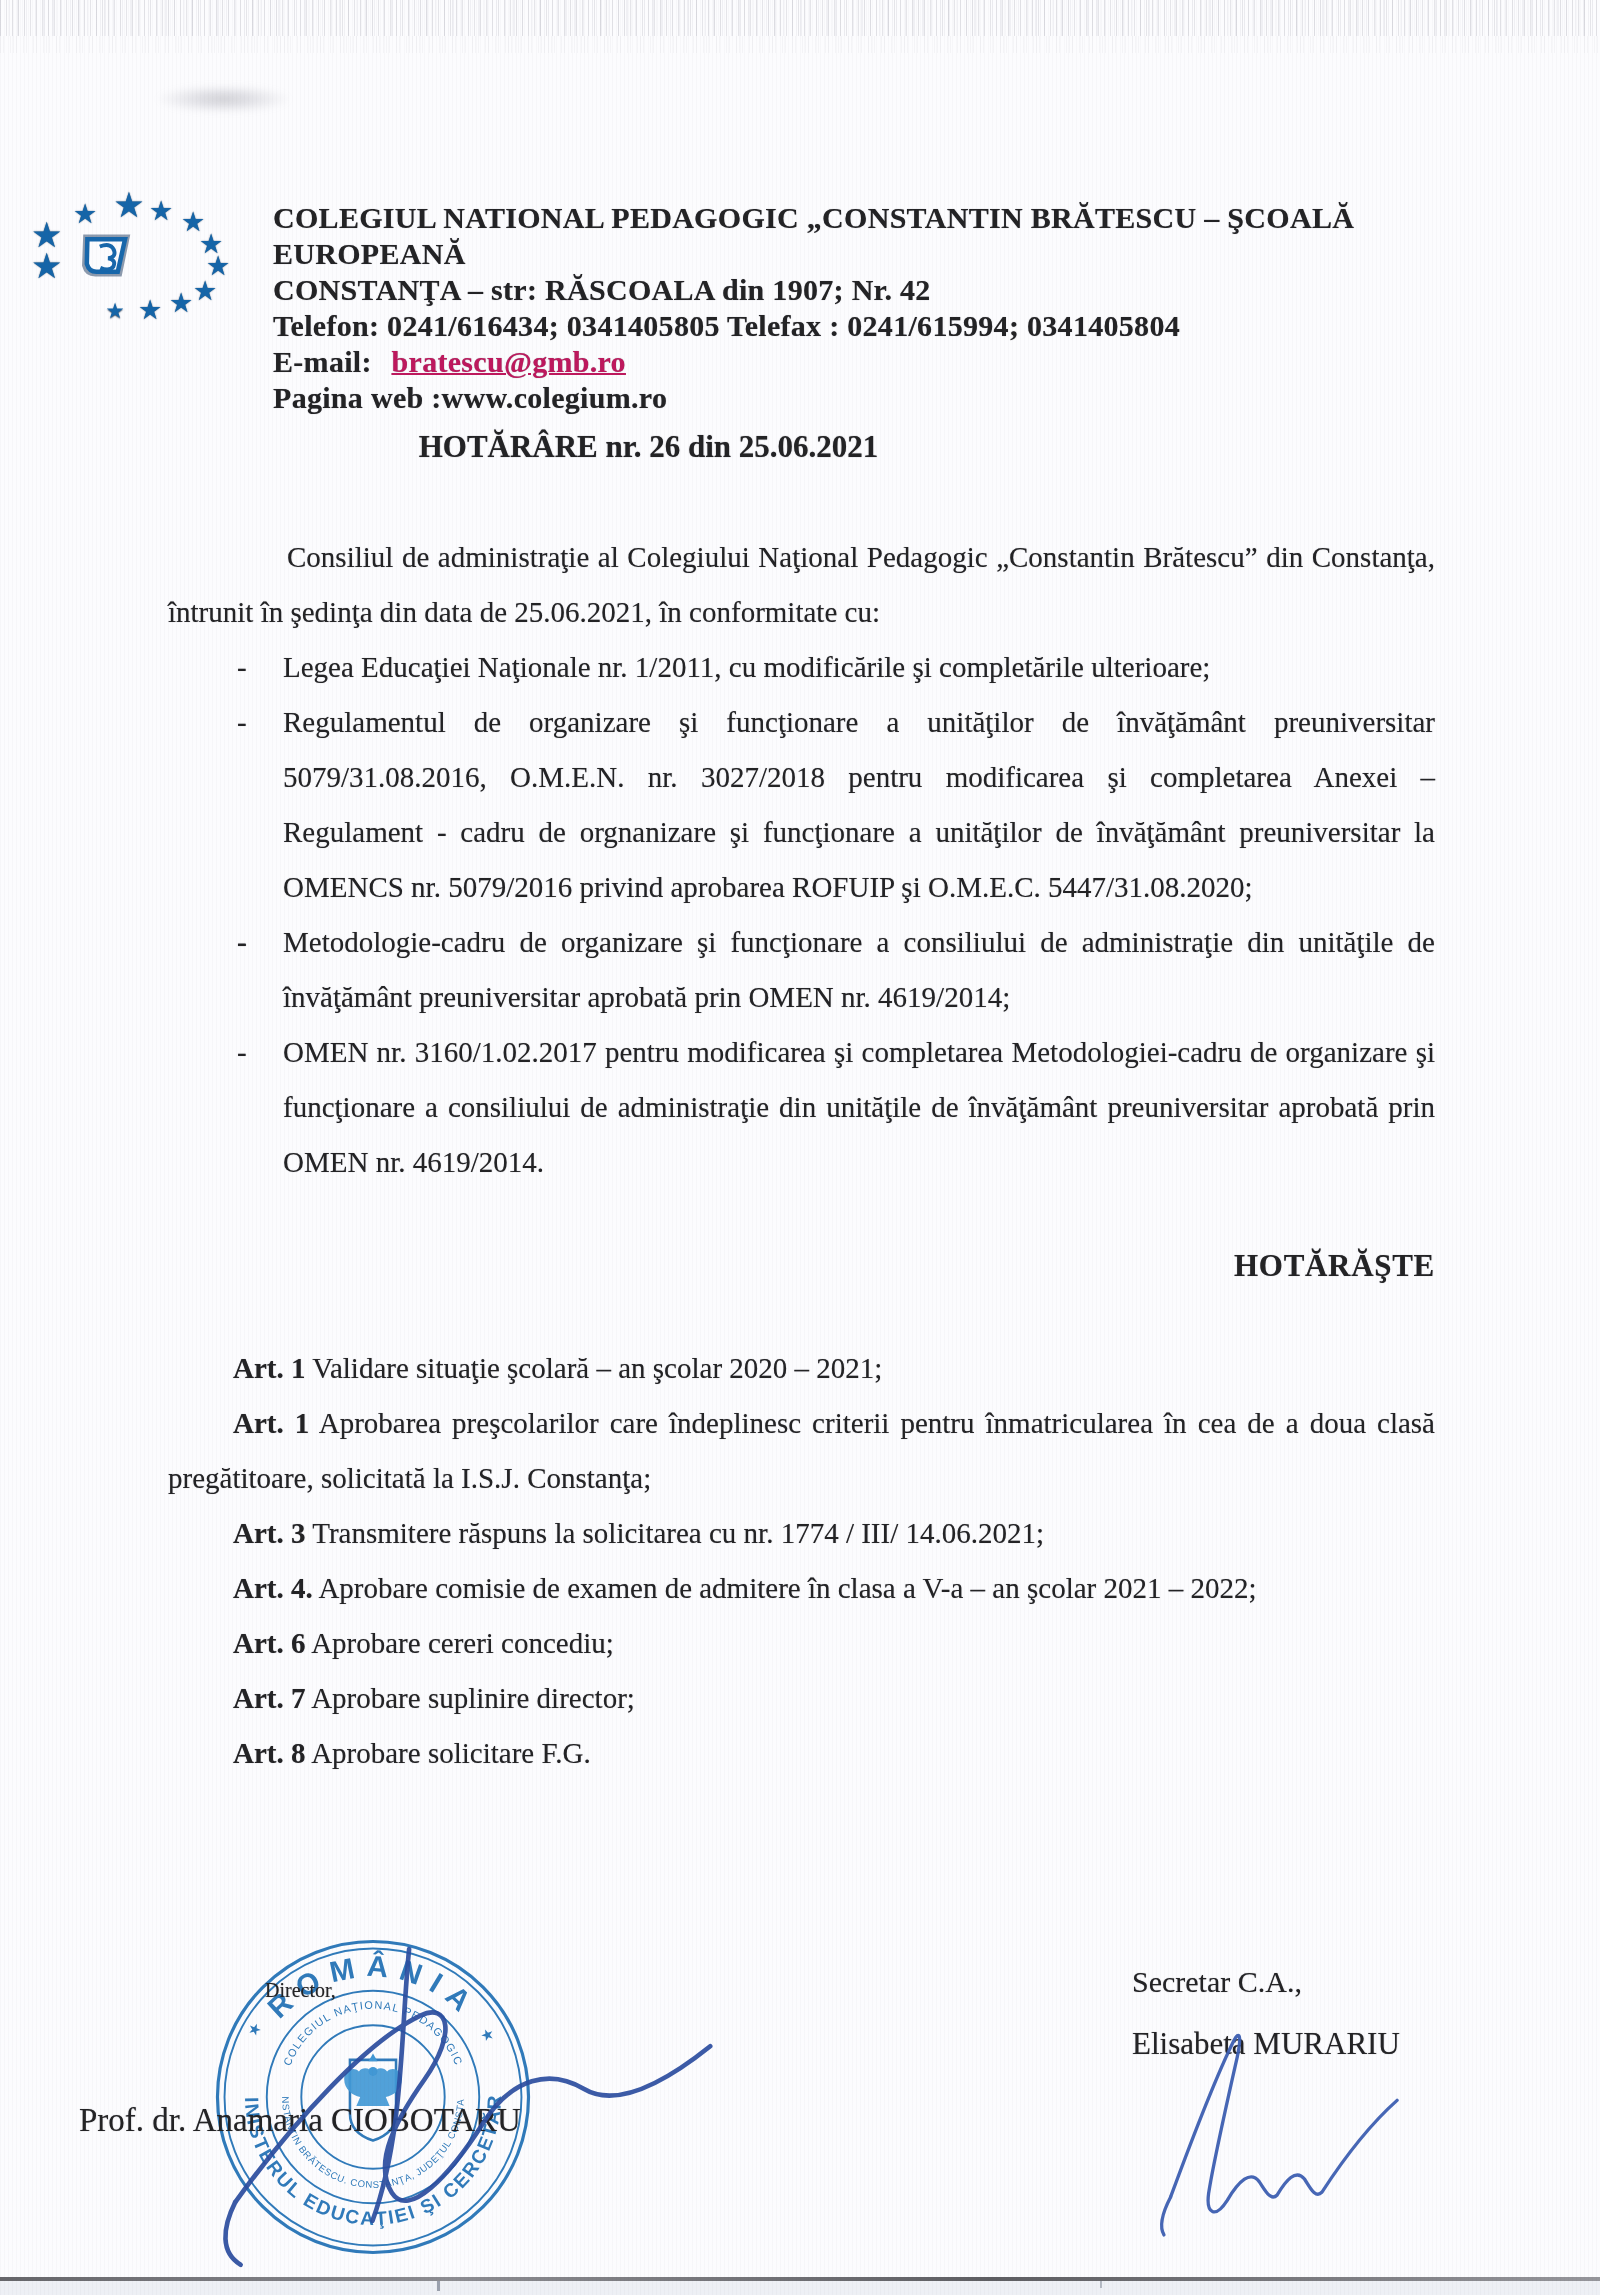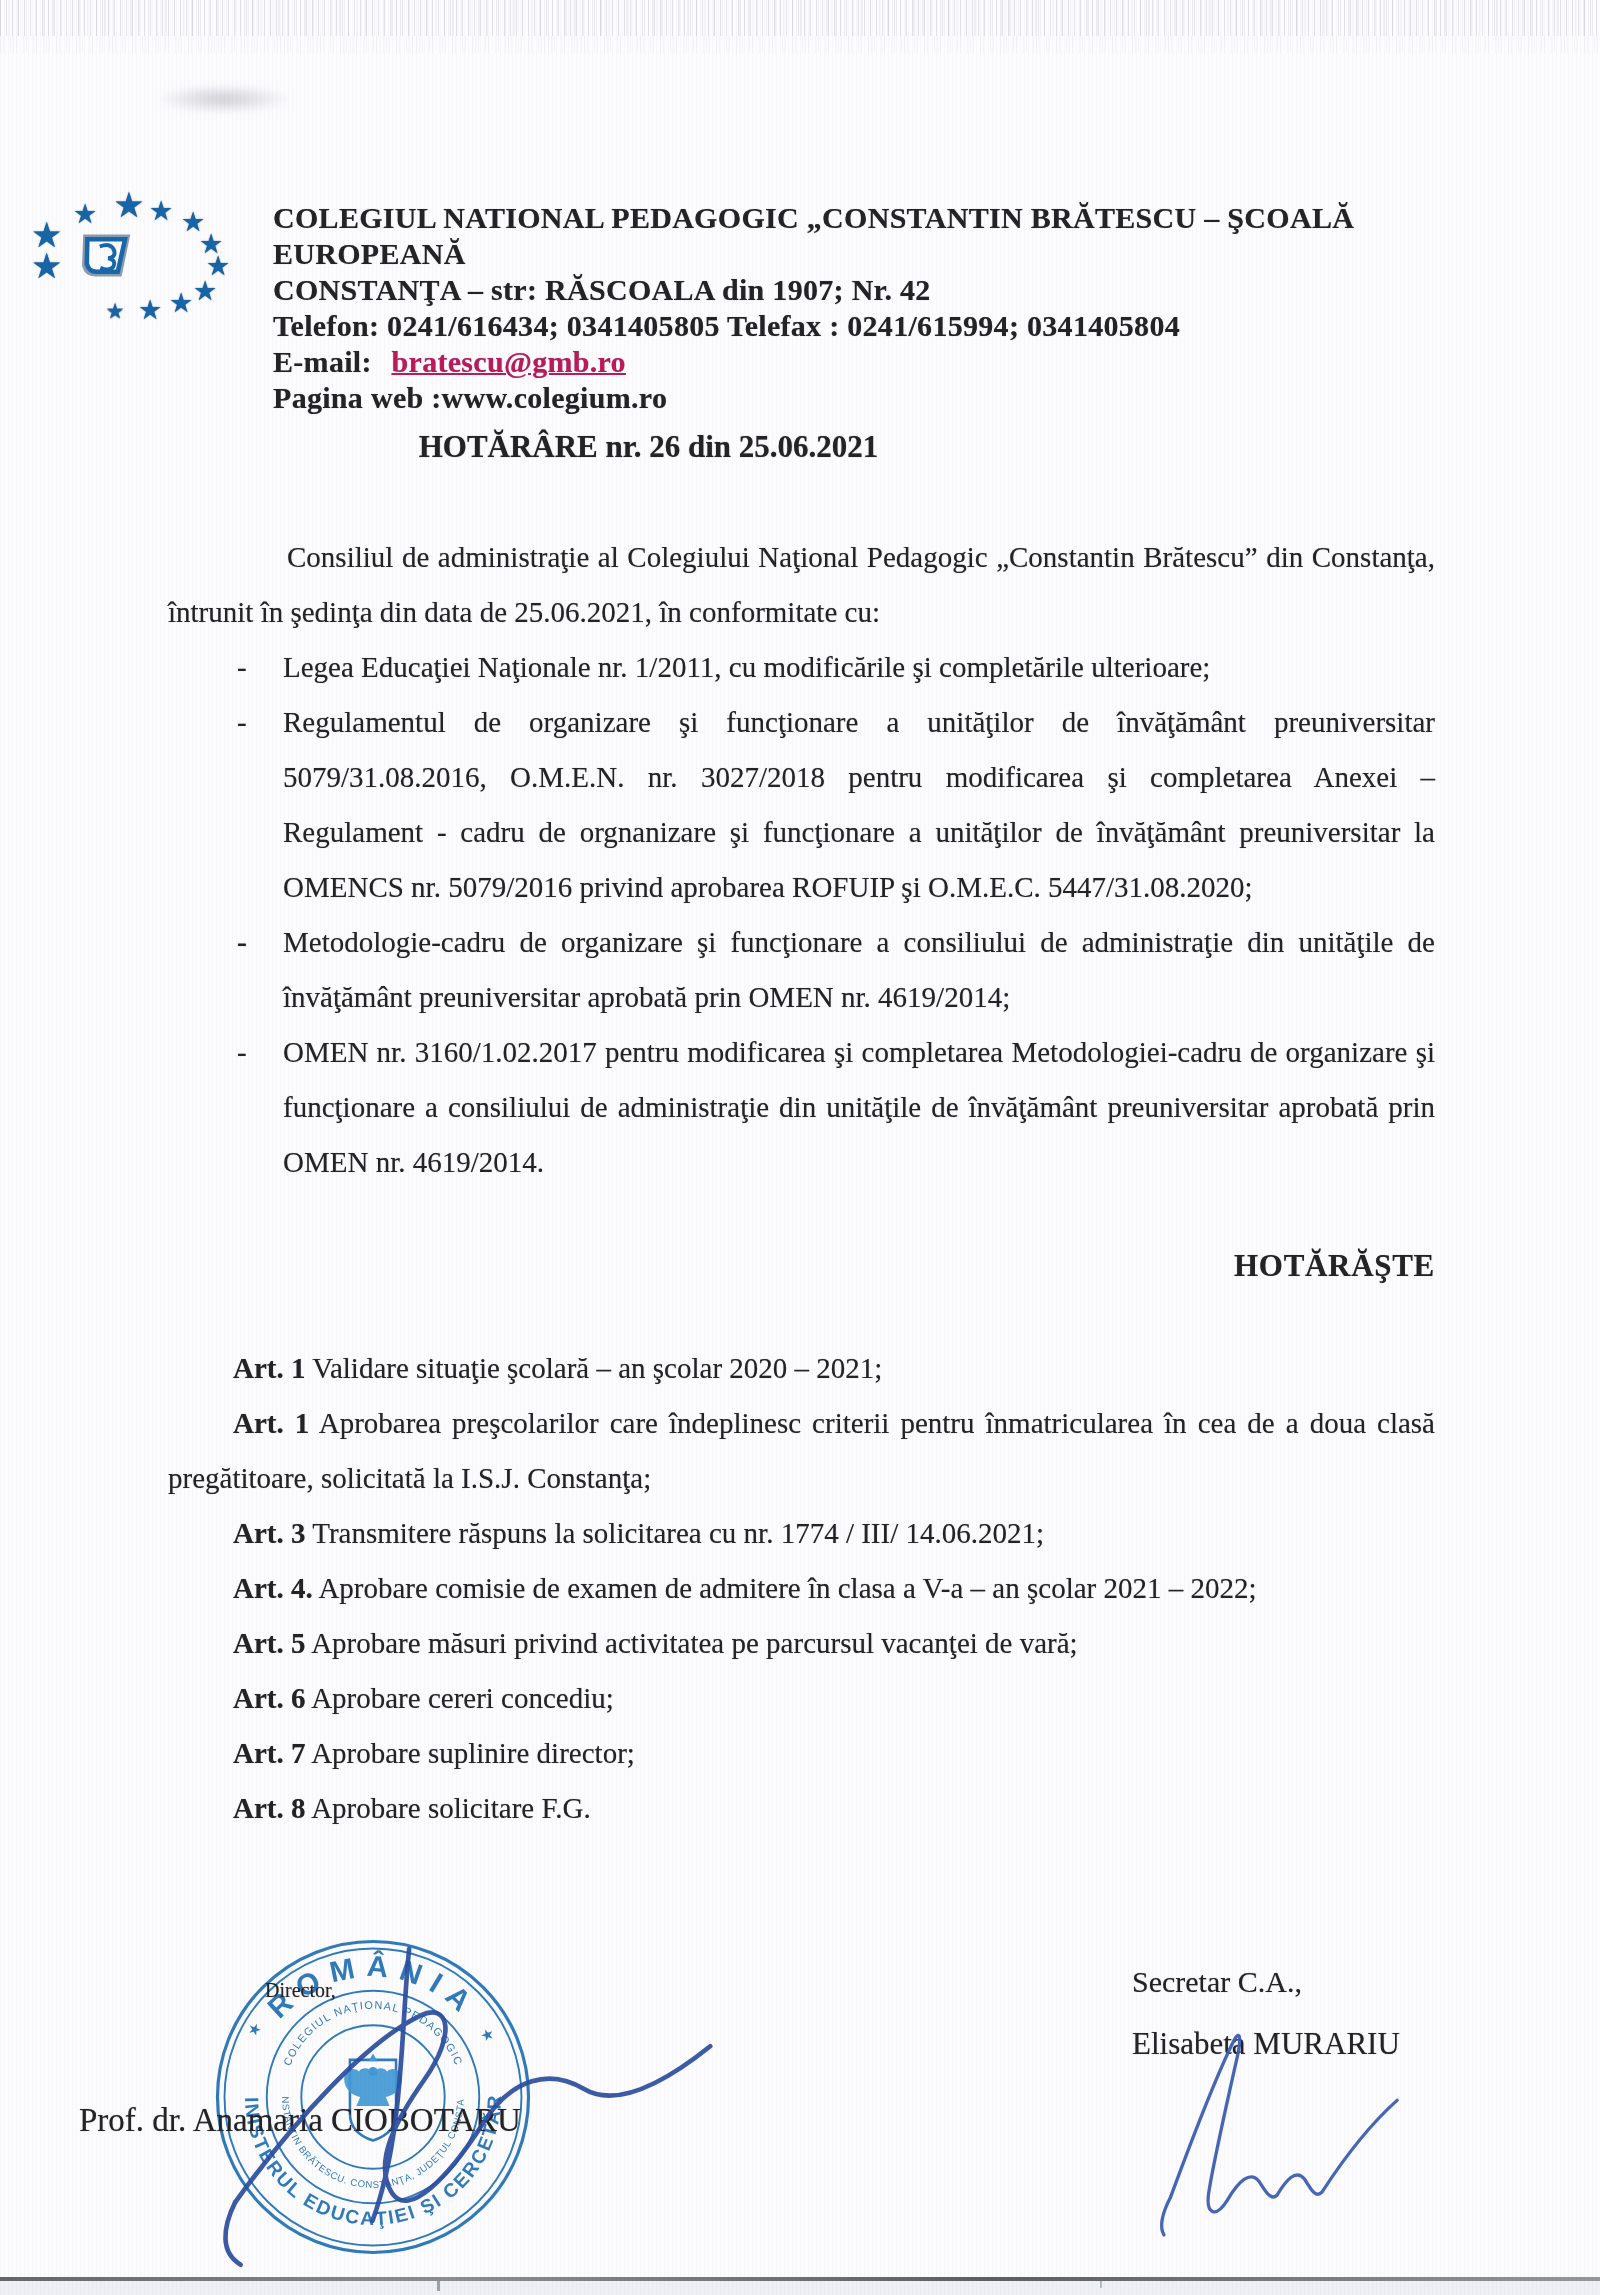--- a/index.html
+++ b/index.html
@@ -112,21 +112,20 @@
         <li class="ref-item"><span class="dash">-</span></li>
         <li class="ref-item"><span class="dash">-</span><span>Metodologie-cadru de organizare şi funcţionare a consiliului de administraţie din unităţile de învăţământ preuniversitar aprobată prin OMEN nr. 4619/2014;</span></li>
         <li class="ref-item"><span class="dash">-</span><span>OMEN nr. 3160/1.02.2017 pentru modificarea şi completarea Metodologiei-cadru de organizare şi funcţionare a consiliului de administraţie din unităţile de învăţământ preuniversitar aprobată prin OMEN nr. 4619/2014.</span></li>
       </ul>
     <div class="resolve">HOTĂRĂŞTE</div>
     <div>
         <p class="article"><b class="art-label">Art. 1</b><span> Validare situaţie şcolară – an şcolar 2020 – 2021;</span></p>
         <p class="article"><b class="art-label">Art. 1</b><span> Aprobarea preşcolarilor care îndeplinesc criterii pentru înmatricularea în cea de a doua clasă pregătitoare, solicitată la I.S.J. Constanţa;</span></p>
         <p class="article"><b class="art-label">Art. 3</b><span> Transmitere răspuns la solicitarea cu nr. 1774 / III/ 14.06.2021;</span></p>
         <p class="article"><b class="art-label">Art. 4.</b><span> Aprobare comisie de examen de admitere în clasa a V-a – an şcolar 2021 – 2022;</span></p>
-        <p class="article"><b class="art-label">Art. 5</b><span> Aprobare măsuri privind activitatea pe parcursul vacanţei de vară;</span></p>
         <p class="article"><b class="art-label">Art. 6</b><span> Aprobare cereri concediu;</span></p>
         <p class="article"><b class="art-label">Art. 7</b><span> Aprobare suplinire director;</span></p>
         <p class="article"><b class="art-label">Art. 8</b><span> Aprobare solicitare F.G.</span></p>
       </div>
   </div>
 
   <svg class="stamp" viewBox="0 0 500 500">
     <defs>
       <path id="arcTop" d="M 62,250 A 188,188 0 0 1 438,250"></path>
       <path id="arcBottom" d="M 50,250 A 200,200 0 0 0 450,250"></path>

